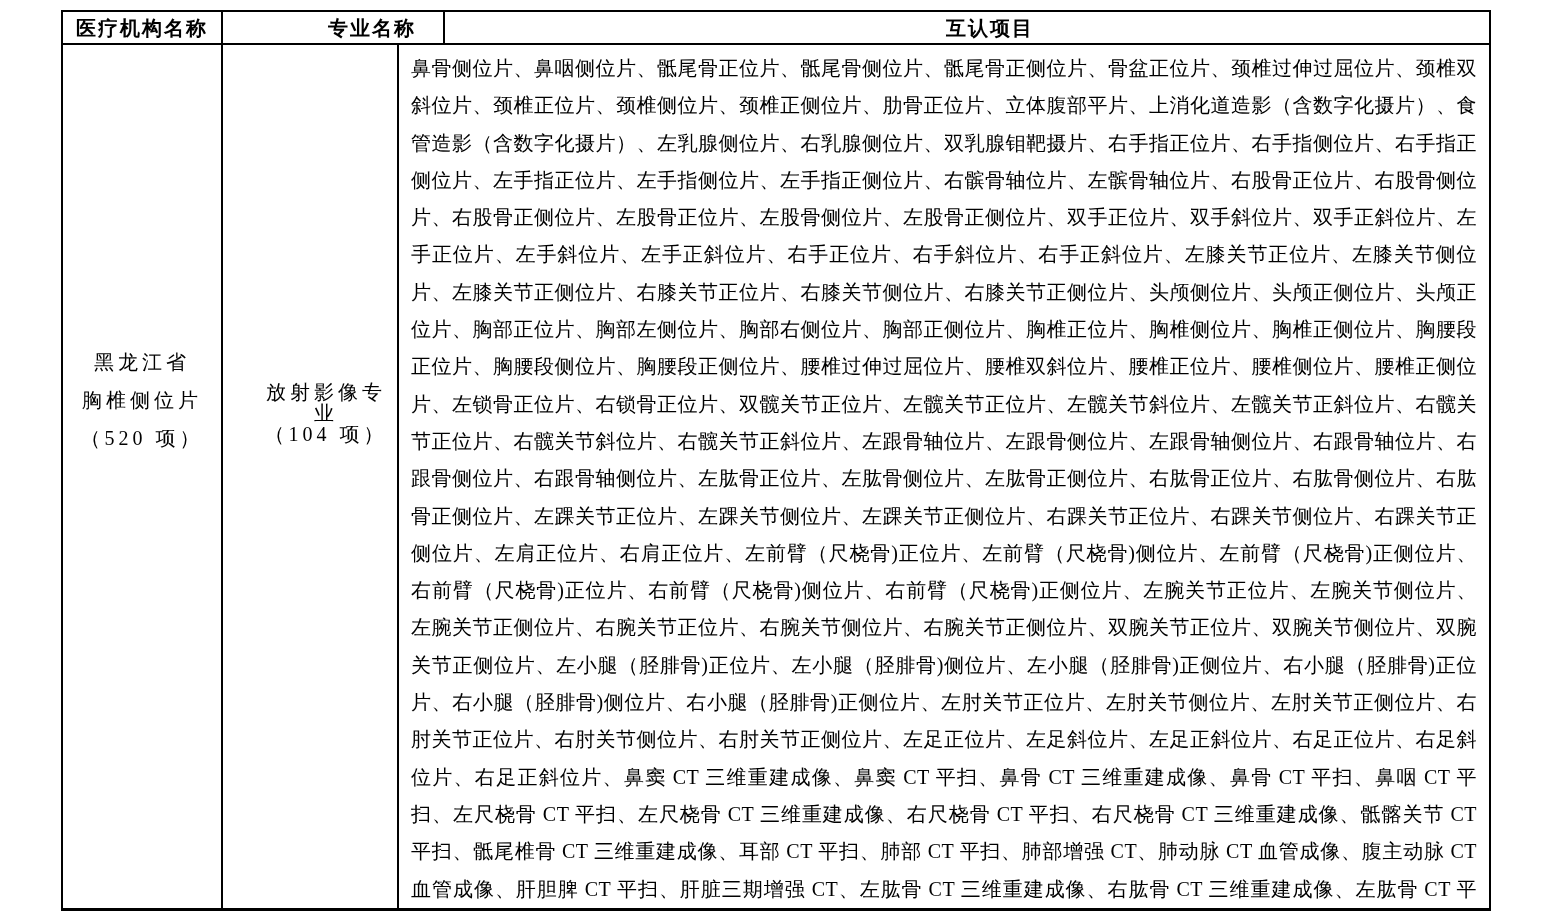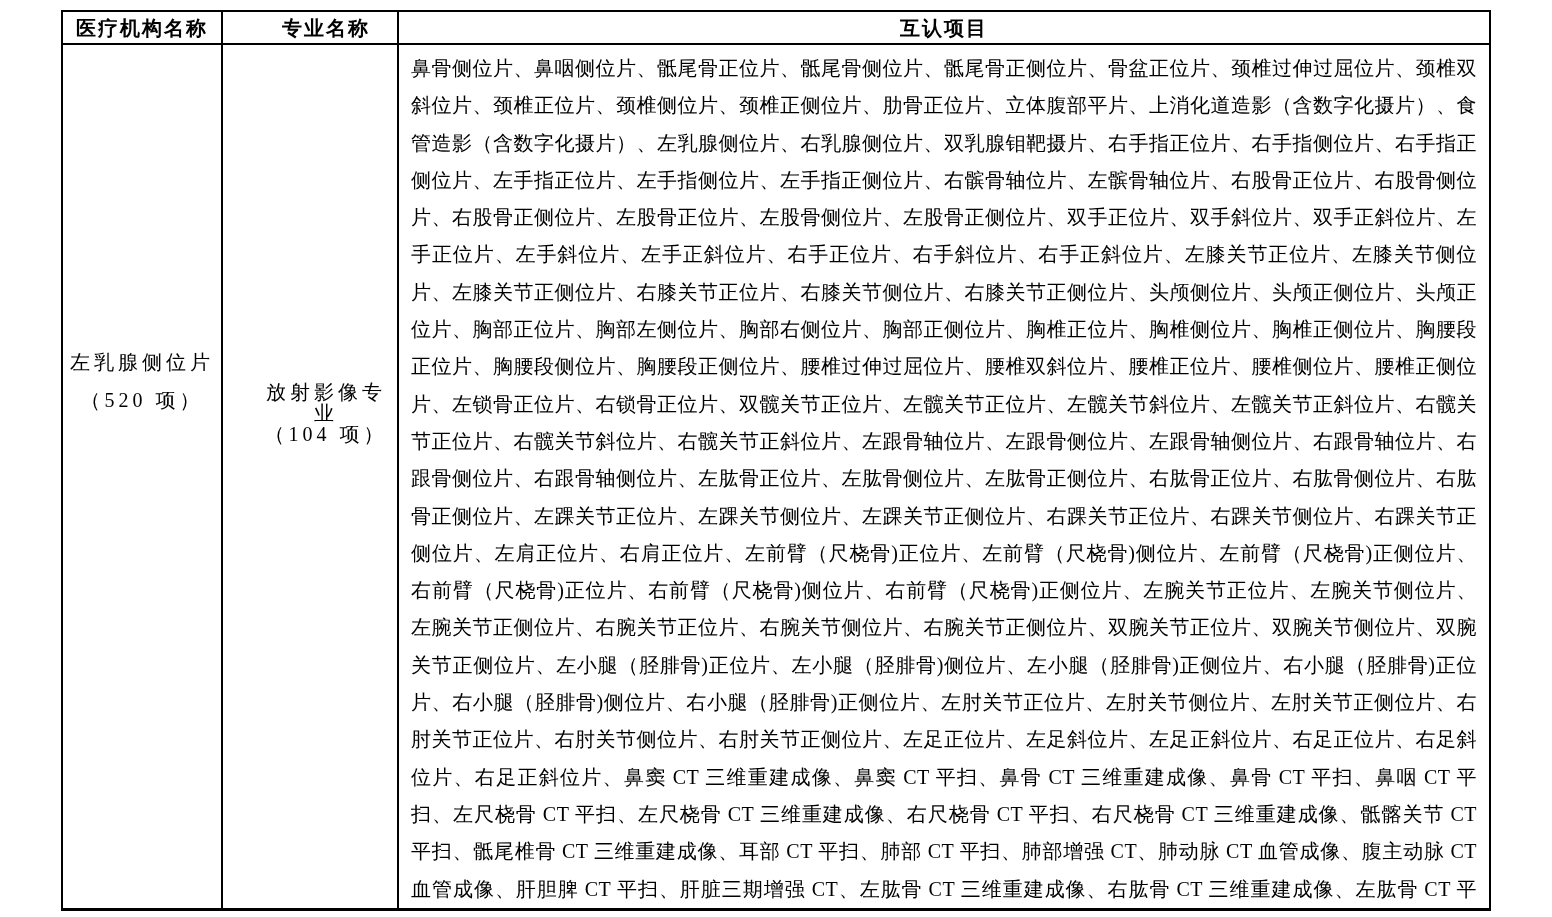--- a/index.html
+++ b/index.html
@@ -20,20 +20,21 @@
     width: 1430px;
     height: 901px;
     border: 2px solid #000;
     border-bottom: 3px solid #000;
     background: #fff;
   }
   .row { display: flex; width: 100%; }
   .header-row {
     height: 33px;
     border-bottom: 2px solid #000;
+    gap: 46px;
   }
   .body-row {
     height: 863px;
   }
   .cell { overflow: hidden; }
   .col1 { width: 160px; border-right: 2px solid #000; flex: none; }
   .col2 { width: 144px; border-right: 2px solid #000; flex: none; margin-left: 32px; }
   .col3 { flex: 1; }
   .header-cell {
     display: flex;
@@ -78,21 +79,22 @@
   <div class="table">
 
     <div class="row header-row">
       <div class="cell col1 header-cell">医疗机构名称</div>
       <div class="cell col2 header-cell">专业名称</div>
       <div class="cell col3 header-cell">互认项目</div>
     </div>
 
     <div class="row body-row">
       <div class="cell col1 body-cell institution-cell">
-        <div class="cline">左乳腺侧位片</div>
+        <div class="cline">黑龙江省</div>
+        <div class="cline">胸椎侧位片</div>
         <div class="cline">（520 项）</div>
       </div>
 
       <div class="cell col2 body-cell specialty-cell">
         <div class="cline">放射影像专业</div>
         <div class="cline">（104 项）</div>
       </div>
 
       <div class="cell col3 body-cell items-cell">
         <div class="items-text">鼻骨侧位片、鼻咽侧位片、骶尾骨正位片、骶尾骨侧位片、骶尾骨正侧位片、骨盆正位片、颈椎过伸过屈位片、颈椎双斜位片、颈椎正位片、颈椎侧位片、颈椎正侧位片、肋骨正位片、立体腹部平片、上消化道造影（含数字化摄片）、食管造影（含数字化摄片）、左乳腺侧位片、右乳腺侧位片、双乳腺钼靶摄片、右手指正位片、右手指侧位片、右手指正侧位片、左手指正位片、左手指侧位片、左手指正侧位片、右髌骨轴位片、左髌骨轴位片、右股骨正位片、右股骨侧位片、右股骨正侧位片、左股骨正位片、左股骨侧位片、左股骨正侧位片、双手正位片、双手斜位片、双手正斜位片、左手正位片、左手斜位片、左手正斜位片、右手正位片、右手斜位片、右手正斜位片、左膝关节正位片、左膝关节侧位片、左膝关节正侧位片、右膝关节正位片、右膝关节侧位片、右膝关节正侧位片、头颅侧位片、头颅正侧位片、头颅正位片、胸部正位片、胸部左侧位片、胸部右侧位片、胸部正侧位片、胸椎正位片、胸椎侧位片、胸椎正侧位片、胸腰段正位片、胸腰段侧位片、胸腰段正侧位片、腰椎过伸过屈位片、腰椎双斜位片、腰椎正位片、腰椎侧位片、腰椎正侧位片、左锁骨正位片、右锁骨正位片、双髋关节正位片、左髋关节正位片、左髋关节斜位片、左髋关节正斜位片、右髋关节正位片、右髋关节斜位片、右髋关节正斜位片、左跟骨轴位片、左跟骨侧位片、左跟骨轴侧位片、右跟骨轴位片、右跟骨侧位片、右跟骨轴侧位片、左肱骨正位片、左肱骨侧位片、左肱骨正侧位片、右肱骨正位片、右肱骨侧位片、右肱骨正侧位片、左踝关节正位片、左踝关节侧位片、左踝关节正侧位片、右踝关节正位片、右踝关节侧位片、右踝关节正侧位片、左肩正位片、右肩正位片、左前臂（尺桡骨)正位片、左前臂（尺桡骨)侧位片、左前臂（尺桡骨)正侧位片、右前臂（尺桡骨)正位片、右前臂（尺桡骨)侧位片、右前臂（尺桡骨)正侧位片、左腕关节正位片、左腕关节侧位片、左腕关节正侧位片、右腕关节正位片、右腕关节侧位片、右腕关节正侧位片、双腕关节正位片、双腕关节侧位片、双腕关节正侧位片、左小腿（胫腓骨)正位片、左小腿（胫腓骨)侧位片、左小腿（胫腓骨)正侧位片、右小腿（胫腓骨)正位片、右小腿（胫腓骨)侧位片、右小腿（胫腓骨)正侧位片、左肘关节正位片、左肘关节侧位片、左肘关节正侧位片、右肘关节正位片、右肘关节侧位片、右肘关节正侧位片、左足正位片、左足斜位片、左足正斜位片、右足正位片、右足斜位片、右足正斜位片、鼻窦 CT 三维重建成像、鼻窦 CT 平扫、鼻骨 CT 三维重建成像、鼻骨 CT 平扫、鼻咽 CT 平扫、左尺桡骨 CT 平扫、左尺桡骨 CT 三维重建成像、右尺桡骨 CT 平扫、右尺桡骨 CT 三维重建成像、骶髂关节 CT 平扫、骶尾椎骨 CT 三维重建成像、耳部 CT 平扫、肺部 CT 平扫、肺部增强 CT、肺动脉 CT 血管成像、腹主动脉 CT 血管成像、肝胆脾 CT 平扫、肝脏三期增强 CT、左肱骨 CT 三维重建成像、右肱骨 CT 三维重建成像、左肱骨 CT 平扫、右肱骨 CT 平扫、股骨 CT 平扫、股骨 CT 三维重建成像、骨盆 CT 平扫、骨盆骨 CT 三维重建成像、冠状动脉 CT 血管成像、喉部 CT 平扫、喉</div>

